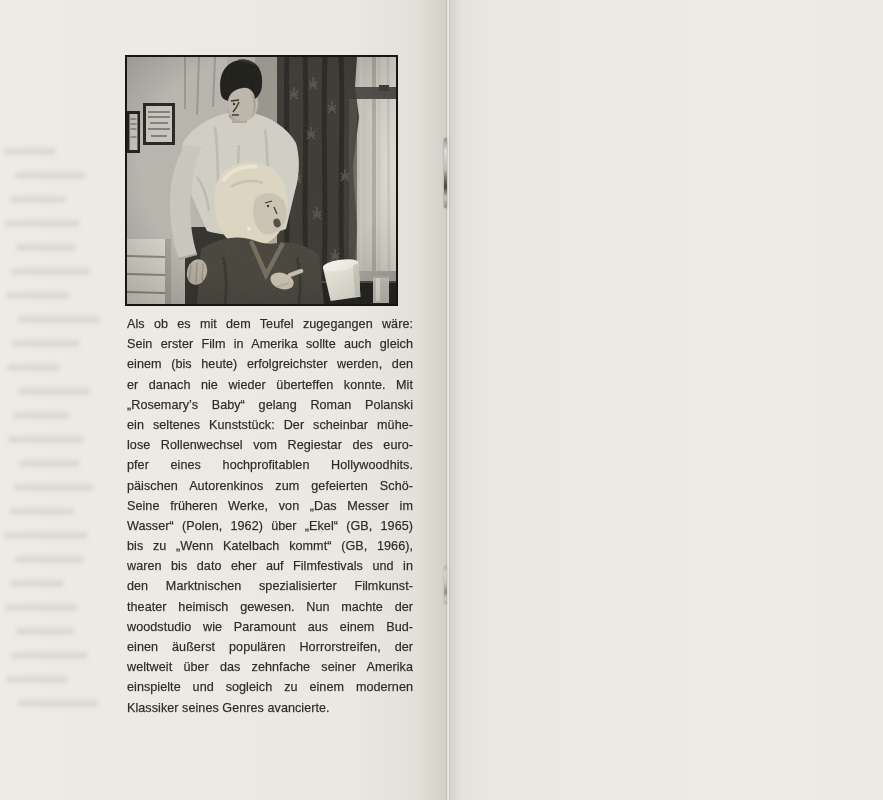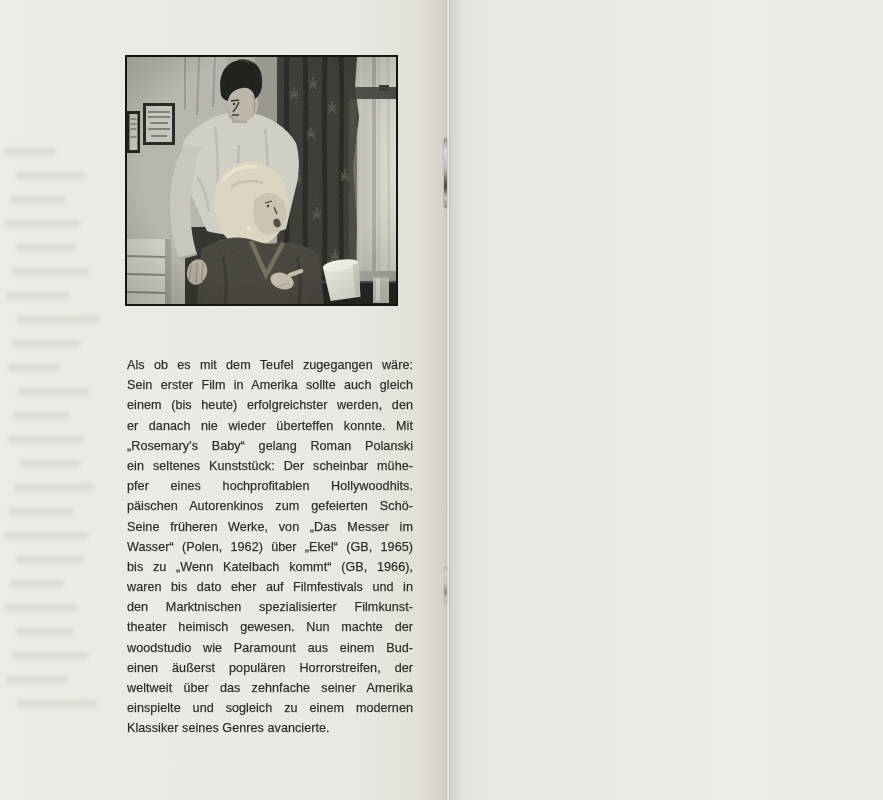--- a/index.html
+++ b/index.html
@@ -13,21 +13,21 @@
   .fold{position:absolute;left:446px;top:0;width:4px;height:800px;
     background:linear-gradient(to right,rgba(110,100,86,.28),#f7f6f2 55%,rgba(110,100,86,.30));
     filter:blur(.4px);}
   .staple{position:absolute;left:444px;top:138px;width:3px;height:70px;border-radius:2px;
     background:linear-gradient(to bottom,#8f8d88,#dcdbd7 18%,#bab8b3 45%,#6d6b66 60%,#47463f 70%,#c6c4bf 85%,#8f8d88);
     box-shadow:0 0 2px rgba(0,0,0,.35);}
   .staple.second{top:566px;height:38px;opacity:.45;}
   .ghosts{position:absolute;left:4px;top:148px;width:88px;height:590px;}
   .ghost-line{background:#c6c2b7;filter:blur(2.2px);opacity:.42;height:7px;border-radius:3px;margin-bottom:17px;}
   .textblock{position:absolute;color:#2d2b27;font-size:12.6px;line-height:20.2px;
-    letter-spacing:.05px;margin-top:41px;-webkit-text-stroke:.25px rgba(45,43,39,.75);}
+    letter-spacing:.05px;-webkit-text-stroke:.25px rgba(45,43,39,.75);}
   #left-text{left:127px;top:314px;width:286px;}
   .tline{text-align:justify;text-align-last:justify;height:20.2px;overflow:hidden;}
   .tline.last{text-align-last:left;}
   .photo-frame{position:absolute;left:125px;top:55px;width:273px;height:251px;
     border:2px solid #161511;box-sizing:border-box;background:#a9a7a0;}
   .photo-frame svg{display:block;width:100%;height:100%;}
 </style>
 </head>
 <body>
 
@@ -227,20 +227,21 @@
       </svg>
     </div>
 
     <div class="textblock" id="left-text">
         <div class="tline">Als ob es mit dem Teufel zugegangen wäre:</div>
         <div class="tline">Sein erster Film in Amerika sollte auch gleich</div>
         <div class="tline">einem (bis heute) erfolgreichster werden, den</div>
         <div class="tline">er danach nie wieder überteffen konnte. Mit</div>
         <div class="tline">„Rosemary’s Baby“ gelang Roman Polanski</div>
         <div class="tline">ein seltenes Kunststück: Der scheinbar mühe-</div>
+        <div class="tline">lose Rollenwechsel vom Regiestar des euro-</div>
         <div class="tline">pfer eines hochprofitablen Hollywoodhits.</div>
         <div class="tline">päischen Autorenkinos zum gefeierten Schö-</div>
         <div class="tline">Seine früheren Werke, von „Das Messer im</div>
         <div class="tline">Wasser“ (Polen, 1962) über „Ekel“ (GB, 1965)</div>
         <div class="tline">bis zu „Wenn Katelbach kommt“ (GB, 1966),</div>
         <div class="tline">waren bis dato eher auf Filmfestivals und in</div>
         <div class="tline">den Marktnischen spezialisierter Filmkunst-</div>
         <div class="tline">theater heimisch gewesen. Nun machte der</div>
         <div class="tline">woodstudio wie Paramount aus einem Bud-</div>
         <div class="tline">einen äußerst populären Horrorstreifen, der</div>

